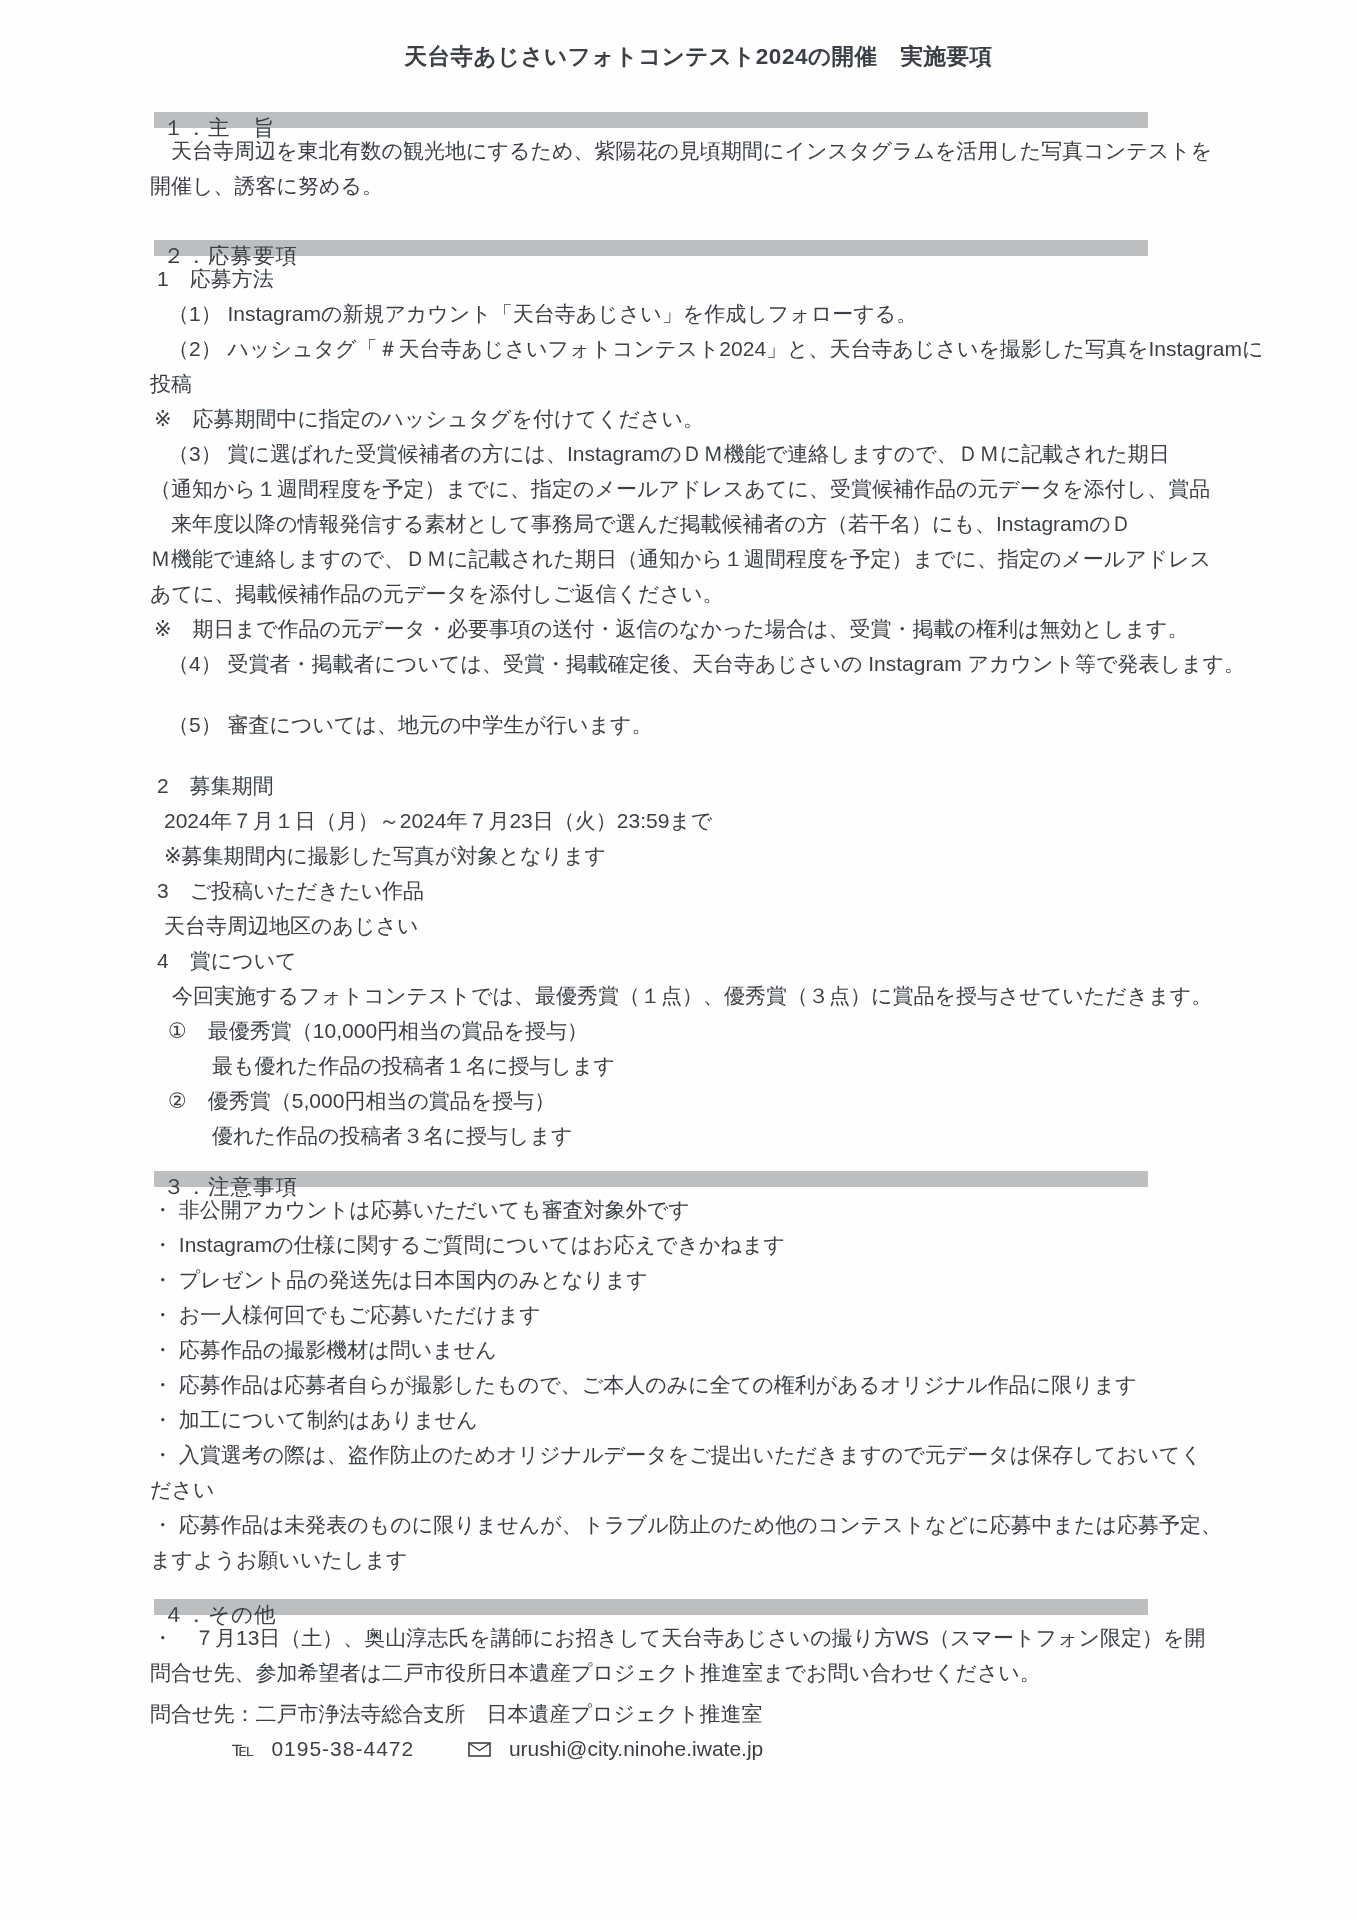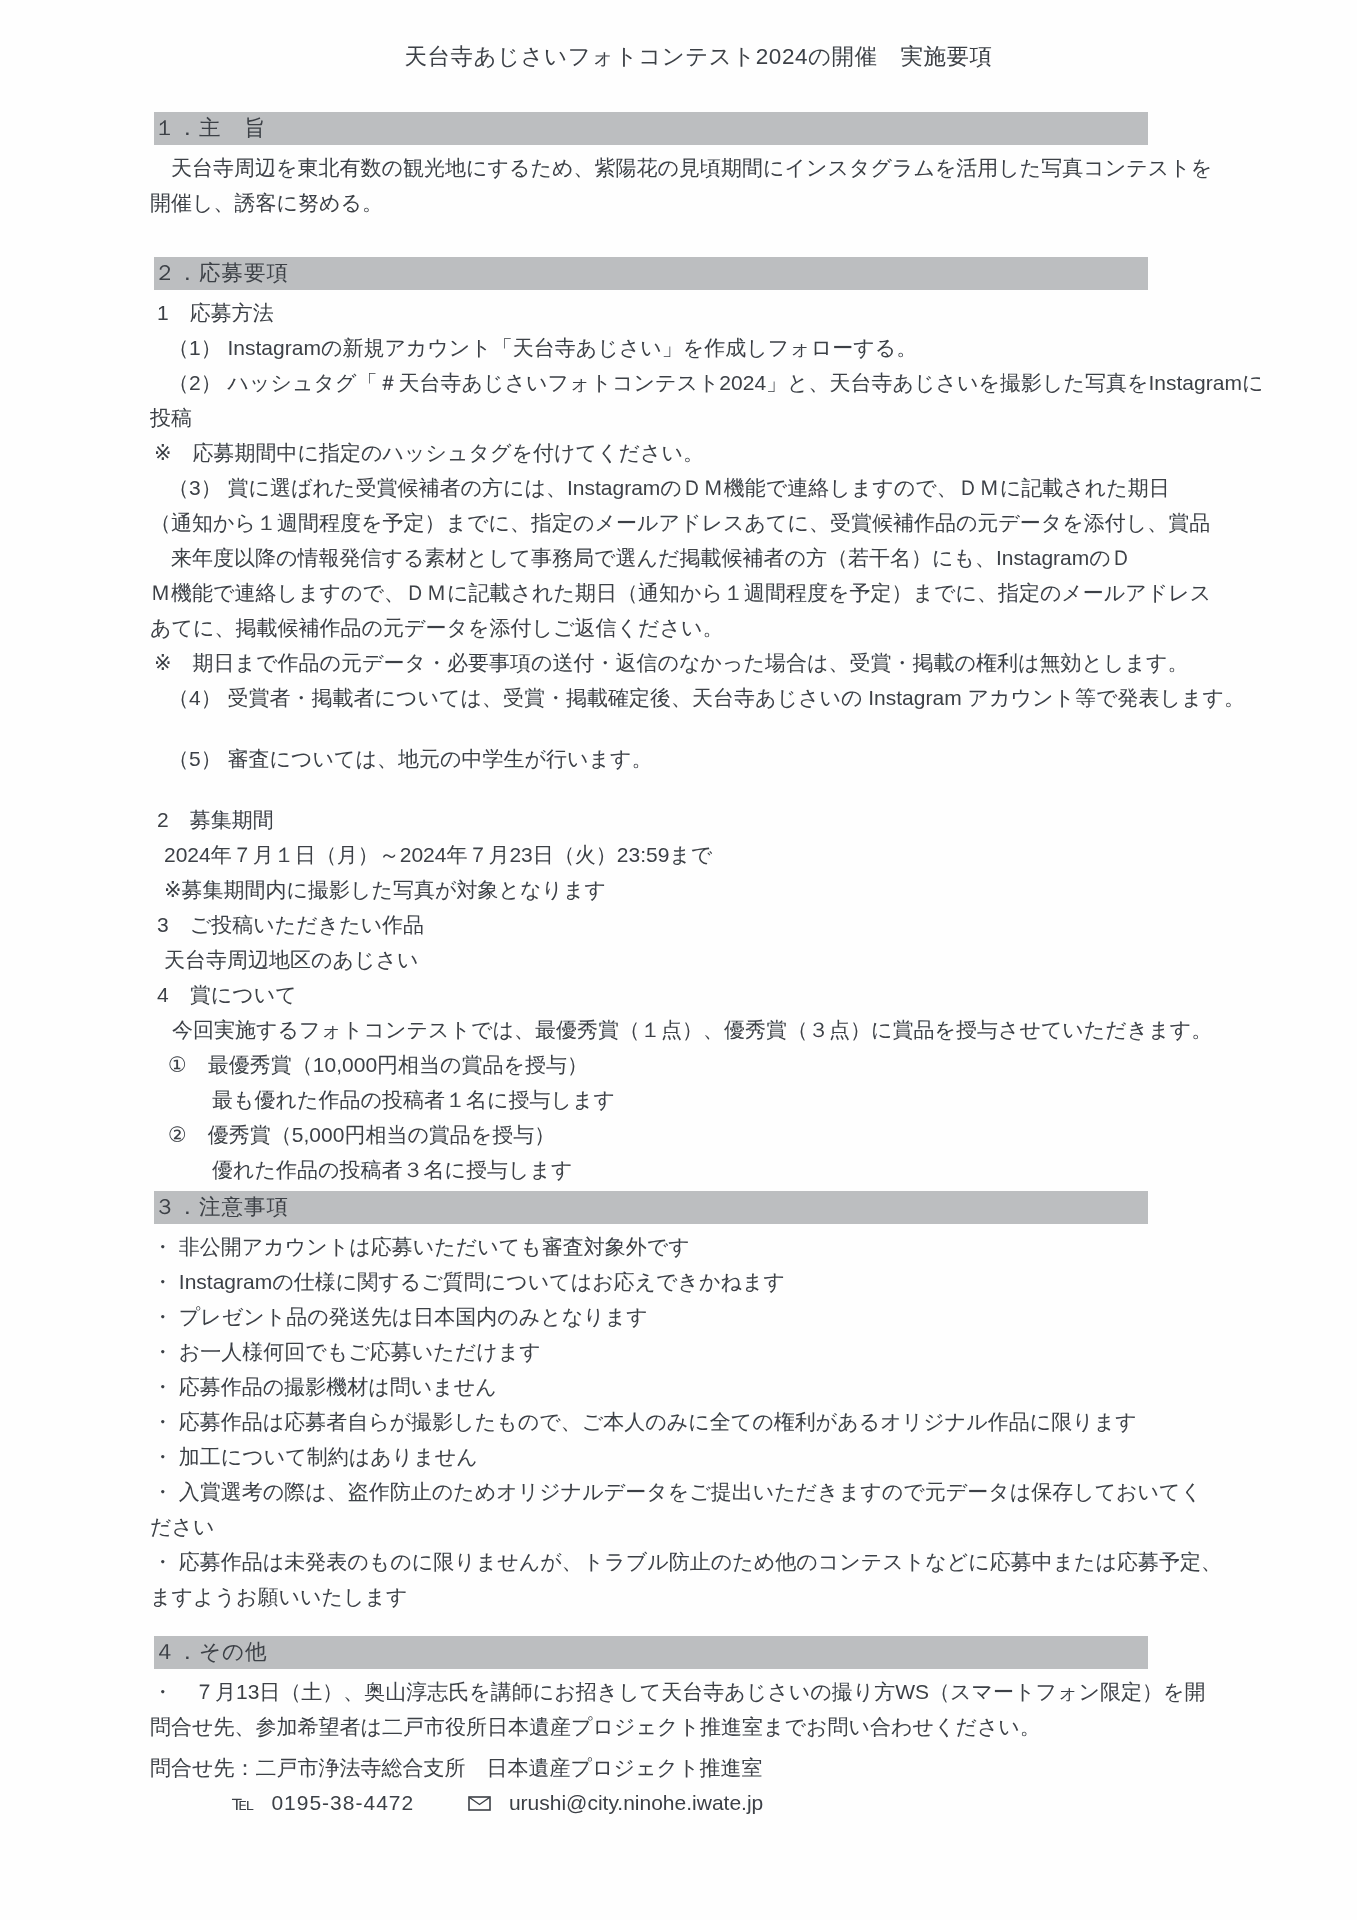--- a/index.html
+++ b/index.html
@@ -16,40 +16,41 @@
     font-family:"Liberation Sans","DejaVu Sans",sans-serif;
     color:var(--ink);
     font-size:21px;
   }
   .content{
     box-sizing:border-box;
     padding:42px 110px 0 150px;
   }
   .doc-title{
     text-align:center;
-    font-weight:normal;
+    font-weight:bold;
     font-size:22.5px;
     line-height:30px;
     letter-spacing:0.5px;
     white-space:nowrap;
   }
   .bar{
     box-sizing:border-box;
     width:994px;
-    height:33px;
+    height:16px;
     line-height:33px;
+    padding-left:9px;
     margin-left:4px;
     background:var(--bar-bg);
     font-size:21.5px;
     letter-spacing:1px;
     white-space:nowrap;
   }
   .bar-1{margin-top:40px;}
   .bar-2{margin-top:37px;}
-  .bar-3{margin-top:4px;}
+  .bar-3{margin-top:18px;}
   .bar-4{margin-top:22px;}
   .bar+.line{margin-top:5px;}
   .line{
     line-height:35px;
     white-space:nowrap;
   }
   
   .ind-sub{margin-left:7px;}      
   .ind-item{margin-left:18px;}    
   .ind-kome{margin-left:4px;}     

